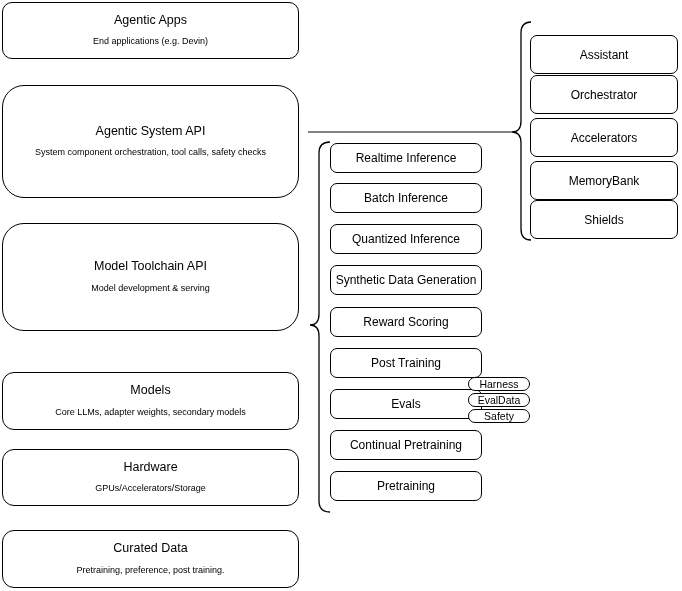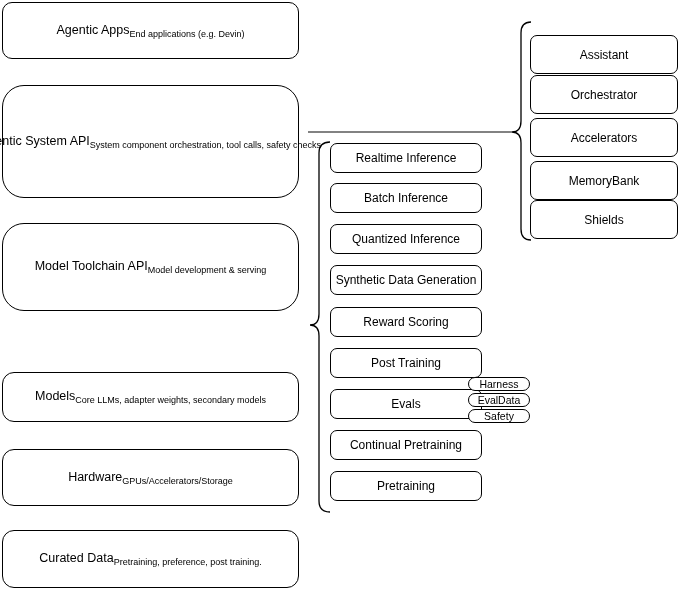--- a/index.html
+++ b/index.html
@@ -2,30 +2,30 @@
 <html><head>
 <meta charset="utf-8">
 <style>
   html,body { margin:0; padding:0; background:#ffffff; }
   .canvas {
     position:relative; width:682px; height:591px; background:#ffffff;
     font-family:"Liberation Sans", sans-serif; color:#000; overflow:hidden;
   }
   .box {
     position:absolute; background:#fff; border:1px solid #000; box-sizing:border-box;
-    display:flex; align-items:center; justify-content:center;
+    display:flex; flex-direction:column; align-items:center; justify-content:center;
     text-align:center;
   }
   .lbox { left:2px; width:297px; }
   .title { font-size:12.5px; line-height:1.25; white-space:nowrap; }
   .subtitle { font-size:9px; line-height:1.3; margin-top:8px; white-space:nowrap; }
   .pos-apps      { top:2px;   height:57px;  border-radius:10px; }
   .pos-sysapi    { top:85px;  height:113px; border-radius:22px; }
-  .pos-toolapi   { top:223px; height:88px; border-radius:22px; }
-  .pos-models    { top:372px; height:50px;  border-radius:12px; }
+  .pos-toolapi   { top:223px; height:108px; border-radius:22px; }
+  .pos-models    { top:372px; height:58px;  border-radius:12px; }
   .pos-hardware  { top:449px; height:57px;  border-radius:12px; }
   .pos-data      { top:530px; height:58px;  border-radius:12px; }
 
   .mbox { left:330px; width:152px; height:30px; border-radius:7px; font-size:12px; white-space:nowrap; }
   .m1{top:143px} .m2{top:183px} .m3{top:224px} .m4{top:265px} .m5{top:307px}
   .m6{top:348px} .m7{top:389px} .m8{top:430px} .m9{top:471px}
 
   .rbox { left:530px; width:148px; height:39px; border-radius:7px; font-size:12px; white-space:nowrap; }
   .r1{top:35px} .r2{top:75px} .r3{top:118px} .r4{top:161px} .r5{top:200px}
 

